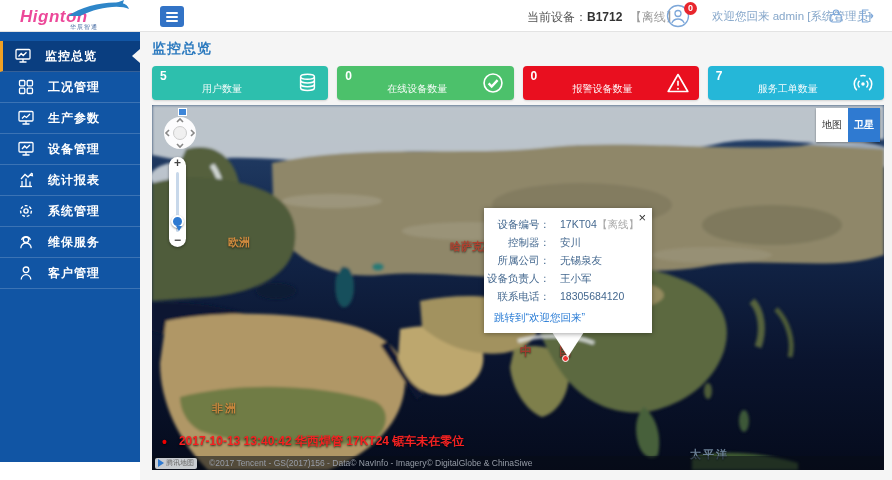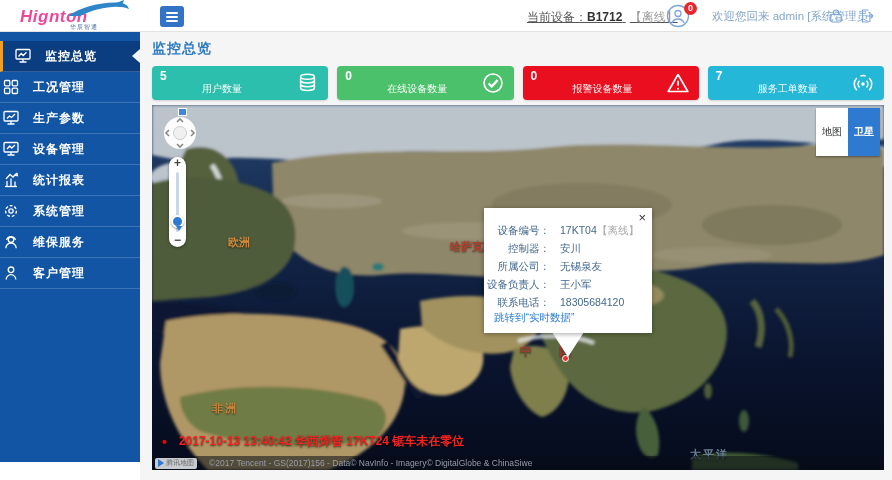--- a/index.html
+++ b/index.html
@@ -12,35 +12,35 @@
     border-bottom:1px solid #e3e3e3; z-index:30; }
   .logo { position:absolute; left:18px; top:1px; width:118px; height:30px; }
   .logo-text { position:absolute; left:2px; top:6px; font-size:17px; font-weight:bold;
     font-style:italic; color:#ec4899; letter-spacing:.5px; }
   .logo-sub { position:absolute; left:52px; top:22px; font-size:6px; color:#4a6fa5; letter-spacing:1px; }
   .logo-swoosh { position:absolute; left:48px; top:-1px; }
   .menu-btn { position:absolute; left:160px; top:6px; width:24px; height:21px; background:#3273c6;
     border-radius:3px; display:flex; align-items:center; justify-content:center; cursor:pointer; }
   .menu-btn .bars { width:12px; }
   .menu-btn .bars div { height:2px; background:#fff; margin:2px 0; border-radius:1px; }
-  .devinfo { position:absolute; left:527px; top:9px; font-size:12px; color:#555;text-decoration:underline; }
+  .devinfo { position:absolute; left:527px; top:9px; font-size:12px; color:#555; }
   .devinfo b { color:#333; }
   .devinfo .offline { color:#9b9b9b; margin-left:4px; }
   .usercircle { position:absolute; left:666px; top:4px; width:24px; height:24px; }
   .badge { position:absolute; left:684px; top:2px; min-width:13px; height:13px; background:#e8262d;
     border-radius:7px; color:#fff; font-size:9px; font-weight:bold; text-align:center; line-height:13px; padding:0 2px; }
   .welcome { position:absolute; left:712px; top:9px; font-size:11.5px; color:#86a7ca; }
   .hicon { position:absolute; top:7px; cursor:pointer; }
   .hicon.lock { left:827px; }
   .hicon.exit { left:858px; }
 
   
   .sidebar { position:absolute; left:0; top:32px; width:140px; height:430px; background:#1155a4;
     padding-top:9px; z-index:25; }
-  .sideitem { position:relative; height:31px; display:flex; align-items:center; padding-left:2px;
+  .sideitem { position:relative; height:31px; display:flex; align-items:center; padding-left:17px;
     border-bottom:1px solid rgba(255,255,255,0.18); cursor:pointer; }
   .sideitem .lbl { color:#fff; font-size:12px; font-weight:bold; margin-left:13px; letter-spacing:1px; }
   .sideitem svg { flex:0 0 auto; }
   .sideitem.active { background:#0a3e80; border-left:3px solid #f0a125; padding-left:11px; }
   .sideitem.active::after { content:""; position:absolute; right:0; top:50%; margin-top:-7px;
     border-top:7px solid transparent; border-bottom:7px solid transparent; border-right:8px solid #f5f5f5; }
 
   
   .content { position:absolute; left:140px; top:32px; width:752px; height:448px; background:#f5f5f5; }
   .page-title { position:absolute; left:12px; top:8px; font-size:14px; font-weight:bold; color:#2e7bbf;
@@ -73,30 +73,30 @@
   .zoomctrl .zp { font-size:12px; font-weight:bold; color:#444; line-height:13px; }
   .zoomctrl .zm { position:absolute; bottom:0; width:100%; font-size:12px; font-weight:bold; color:#444; line-height:13px; }
   .ztrack { position:absolute; left:7px; top:15px; width:3px; height:60px; background:#c8d8ea; border-radius:2px; }
   .zknob { position:absolute; left:2px; top:58px; width:13px; height:13px; background:#2f7ad1;
     border-radius:50% 50% 50% 50%; border:2px solid #fff; box-shadow:0 1px 2px rgba(0,0,0,.4); }
   .zknob::after { content:""; position:absolute; left:3px; top:9px; border-left:3px solid transparent;
     border-right:3px solid transparent; border-top:5px solid #2f7ad1; }
 
   .maptoggle { position:absolute; right:4px; top:3px; z-index:5; display:flex; font-size:10px;
     box-shadow:0 1px 2px rgba(0,0,0,.4); }
-  .maptoggle .opt { padding:17px 6px; cursor:pointer; }
+  .maptoggle .opt { padding:10px 6px; cursor:pointer; }
   .maptoggle .opt.plain { background:#fff; color:#333; }
   .maptoggle .opt.sel { background:#2f7ad1; color:#fff; font-weight:bold; }
 
   
   .popup { position:absolute; left:332px; top:103px; width:168px; height:125px; background:#fff;
     box-shadow:0 1px 5px rgba(0,0,0,.35); z-index:10; font-size:10.5px; color:#44688f; }
   .popup .close { position:absolute; right:6px; top:3px; font-size:13px; color:#333; cursor:pointer;
     line-height:13px; }
-  .prows { padding-top:13px; }
+  .prows { padding-top:7px; }
   .prow { display:flex; line-height:18px; position:relative; }
   .prow .plabel { width:66px; text-align:right; }
   .prow .pvalue { margin-left:10px; }
   .prow .pextra { position:absolute; right:13px; color:#a9a9a9; }
   .plink { position:absolute; left:10px; bottom:8px; color:#2a7cd5; cursor:pointer; }
   .ptail { position:absolute; left:398px; top:227px; z-index:9; }
   .marker { position:absolute; left:410px; top:250px; width:7px; height:7px; background:#e33;
     border:1px solid #fff; border-radius:50%; z-index:4; }
 
   
@@ -378,21 +378,21 @@
           </div>
           <div class="prow">
             <span class="plabel">设备负责人：</span>
             <span class="pvalue">王小军</span>
           </div>
           <div class="prow">
             <span class="plabel">联系电话：</span>
             <span class="pvalue">18305684120</span>
           </div>
         </div>
-        <div class="plink">跳转到“实时数据”</div>
+        <div class="plink">跳转到“欢迎您回来”</div>
       </div>
       <svg class="ptail" width="36" height="26" viewBox="0 0 36 26">
         <polygon points="2,0 34,0 18,25" fill="#fff"></polygon>
       </svg>
 
       <div class="ticker">
         <span class="dot">•</span>
         <span>2017-10-13 13:40:42 华西焊管 17KT24 锯车未在零位</span>
       </div>
 

